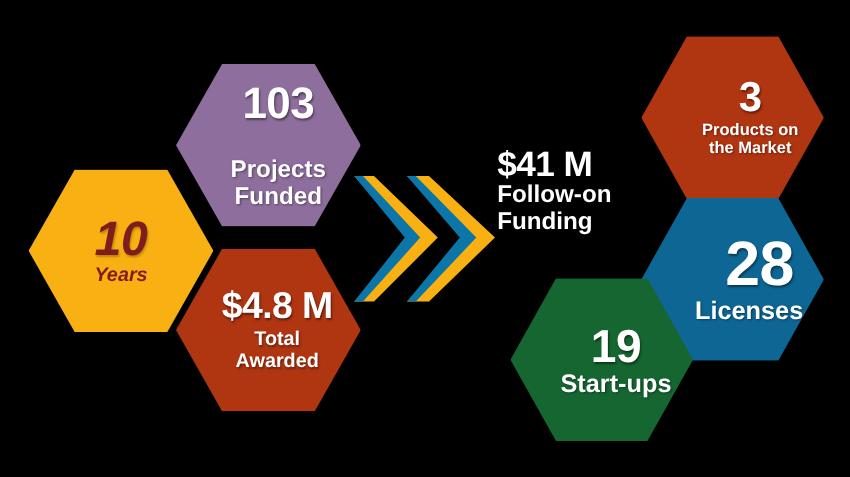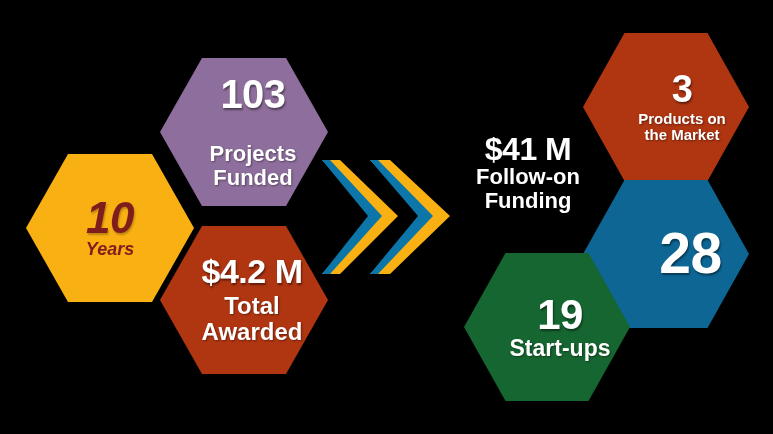--- a/index.html
+++ b/index.html
@@ -69,21 +69,21 @@
 
   
   .hex-awarded {
     left: 160px;  top: 226px;
     width: 168px; height: 148px;
     background: #b03511;
     color: #ffffff;
     padding-left: 16px;
   }
   .hex-awarded .val { font-size: 34px; }
-  .hex-awarded .lbl { font-size: 24px; margin-top: 4px; }
+  .hex-awarded .lbl { font-size: 18px; margin-top: 4px; }
 
   
   .hex-products {
     left: 583px;  top: 33px;
     width: 166px; height: 148px;
     background: #b03511;
     color: #ffffff;
     padding-left: 32px;
   }
   .hex-products .val { font-size: 38px; }
@@ -109,21 +109,21 @@
     padding-left: 26px;
   }
   .hex-startups .val { font-size: 42px; }
   .hex-startups .lbl { font-size: 23px; margin-top: 1px; }
 
   
   .freestat {
     position: absolute;
     left: 452px; top: 133px;
     width: 152px;
-    text-align: center;
+    text-align: left;
     color: #ffffff;
   }
   .freestat .val {
     font-size: 32px;
     font-weight: bold;
     line-height: 1.0;
     letter-spacing: -0.5px;
     text-shadow: 1px 2px 2px rgba(0,0,0,0.45);
   }
   .freestat .lbl {
@@ -153,21 +153,21 @@
 
   <div class="hex hex-projects">
     <div class="val">103</div>
     <div class="lbl">
       <span>Projects</span><br>
       <span>Funded</span>
     </div>
   </div>
 
   <div class="hex hex-awarded">
-    <div class="val">$4.2 M</div>
+    <div class="val">$4.8 M</div>
     <div class="lbl">
       <span>Total</span><br>
       <span>Awarded</span>
     </div>
   </div>
 
   <div class="arrows">
     <svg width="136" height="120" viewBox="0 0 136 120" xmlns="http://www.w3.org/2000/svg">
 
       <polygon points="4,2 22,2 80,58 22,116 4,116 56,58" fill="#f9b012"></polygon>
@@ -189,20 +189,21 @@
   <div class="hex hex-products">
     <div class="val">3</div>
     <div class="lbl">
       <span>Products on</span><br>
       <span>the Market</span>
     </div>
   </div>
 
   <div class="hex hex-licenses">
     <div class="val">28</div>
+    <div class="lbl">Licenses</div>
   </div>
 
   <div class="hex hex-startups">
     <div class="val">19</div>
     <div class="lbl">Start-ups</div>
   </div>
 
 </div>
 
 </body></html>

